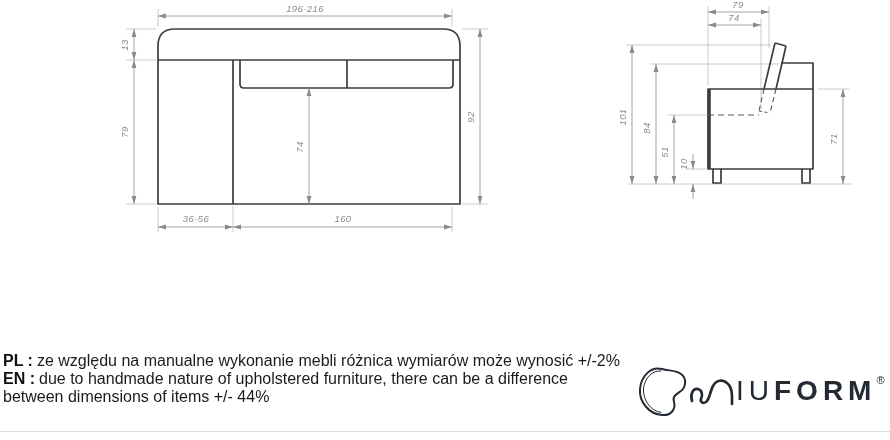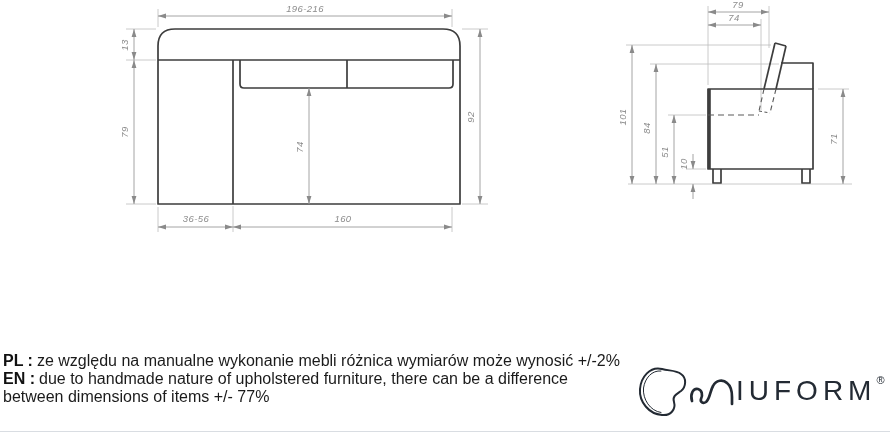--- a/index.html
+++ b/index.html
@@ -25,21 +25,21 @@
   .disc-line b{font-weight:bold;margin-right:4px;color:#111;}
   .logo{
     position:absolute;left:636px;top:360px;width:250px;height:62px;
     display:flex;align-items:center;color:#232a33;
   }
   .logo-text{
     display:flex;align-items:flex-end;margin-left:2px;
     font-size:28px;letter-spacing:5px;line-height:60px;white-space:nowrap;
   }
   .logo-iu{font-weight:400;}
-  .logo-form{font-weight:400;}
+  .logo-form{font-weight:700;}
   .logo-reg{font-size:11px;vertical-align:top;line-height:1;align-self:flex-start;margin-top:14px;letter-spacing:0;}
   .bottom-line{
     position:absolute;left:0;top:431px;width:890px;height:1px;background:#d9dde2;
   }
 </style>
 </head>
 <body>
 
 <svg width="890" height="345" viewBox="0 0 890 345">
   <defs>
@@ -135,21 +135,21 @@
     <text class="dim" transform="translate(687,164) rotate(-90)">10</text>
     <text class="dim" transform="translate(837,139) rotate(-90)">71</text>
   </g>
 </svg>
 
 <div class="disclaimer">
   <div class="disc-line">
     <b>PL :</b><span>ze względu na manualne wykonanie mebli różnica wymiarów może wynosić +/-2%</span>
   </div>
   <div class="disc-line">
-    <b>EN :</b><span>due to handmade nature of upholstered furniture, there can be a difference between dimensions of items +/- 77%</span>
+    <b>EN :</b><span>due to handmade nature of upholstered furniture, there can be a difference between dimensions of items +/- 44%</span>
   </div>
 </div>
 
 <div class="logo">
   <svg width="98" height="60" viewBox="0 0 98 60">
     <g fill="none" stroke="#232a33" stroke-linecap="round" stroke-linejoin="round">
       <path d="M26,8 C14,5 5,16 4,28 C3,41 13,53 26,54 C35,55 40,48 38,41 C36,35 41,33 45,30 C50,26 51,17 45,13 C40,9 33,10 26,8 Z" stroke-width="2"></path>
       <path d="M25,10 C16,9 9,17 7.5,27 C6.5,38 14,50 25,51.5" stroke-width="1"></path>
       <path d="M56,40 C54,33 57,27 62,28 C66,29 67,34 65,38 C64,41 67,43 70,41 C74,38 74,30 77,25 C80,19 87,18 91,22 C95,25 96,31 96,36 L96,43" stroke-width="2.7"></path>
     </g>

